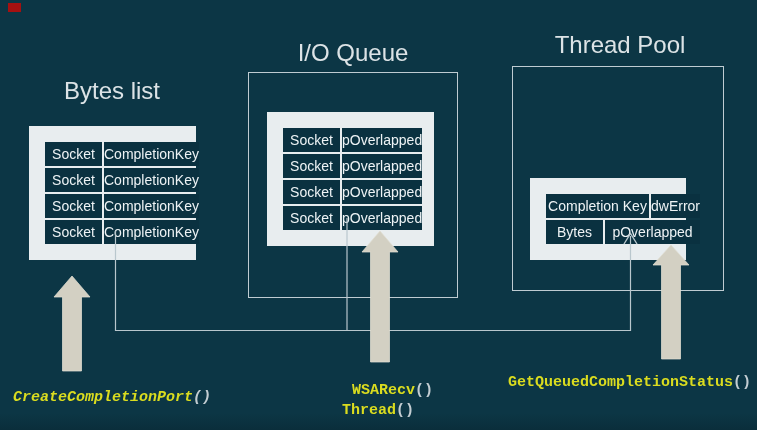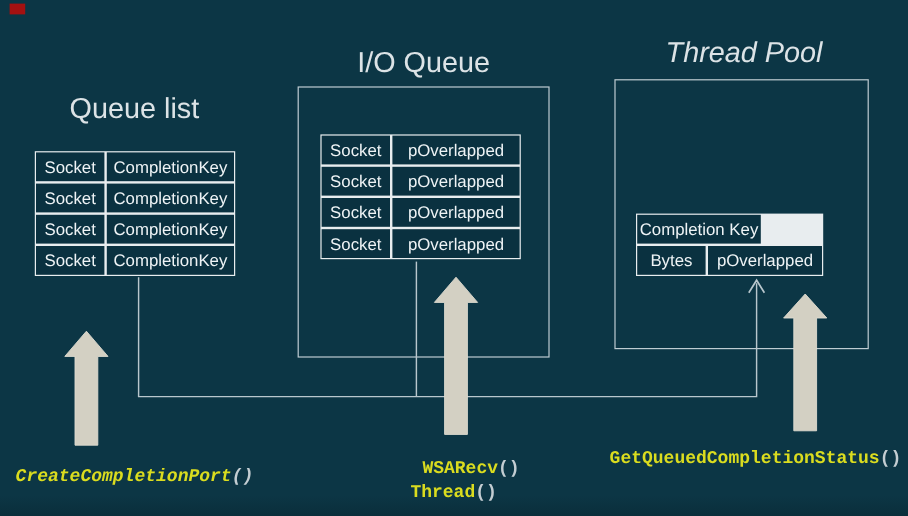--- a/index.html
+++ b/index.html
@@ -13,28 +13,28 @@
   .red-marker{
     position:absolute;left:8px;top:3px;width:13px;height:9px;
     background:#a41111;
   }
   .diagram-title{
     position:absolute;color:#dce3e6;font-size:24px;line-height:1.1;
     text-align:center;white-space:nowrap;
   }
   .title-device{left:29px;top:78px;width:166px;}
   .title-io{left:248px;top:40px;width:210px;}
-  .title-thread{left:514px;top:32px;width:212px;font-style:italic;}
+  .title-thread{left:514px;top:32px;width:212px;}
   .outline-box{
     position:absolute;border:1px solid #bfccd2;box-sizing:border-box;
   }
   .io-box{left:248px;top:72px;width:210px;height:226px;}
   .thread-box{left:512px;top:66px;width:212px;height:225px;}
   .grid-table{
-    position:absolute;background:#e8edef;display:grid;gap:2px;padding:1px;
+    position:absolute;background:#e8edef;display:grid;gap:2px;padding:16px;
     box-sizing:border-box;
   }
   .grid-table .cell{
     background:#0a3140;color:#eef3f5;font-size:14px;
     display:flex;align-items:center;justify-content:center;
     height:24px;line-height:1;white-space:nowrap;
   }
   .device-table{left:29px;top:126px;width:167px;grid-template-columns:57px 1fr;}
   .io-table{left:267px;top:112px;width:167px;grid-template-columns:57px 1fr;}
   .thread-table{left:530px;top:178px;width:156px;grid-template-rows:24px 24px;}
@@ -55,21 +55,21 @@
   .fn-send{left:342px;top:402px;}
   .fn-get{left:508px;top:374px;}
 </style>
 </head>
 <body>
 
 <div class="stage">
 
   <div class="red-marker"></div>
 
-  <div class="diagram-title title-device">Queue list</div>
+  <div class="diagram-title title-device">Bytes list</div>
   <div class="diagram-title title-io">I/O Queue</div>
   <div class="diagram-title title-thread">Thread Pool</div>
 
   <div class="outline-box io-box"></div>
   <div class="outline-box thread-box"></div>
 
   <div class="grid-table device-table">
     <div class="cell">Socket</div>
     <div class="cell">CompletionKey</div>
     <div class="cell">Socket</div>
@@ -87,20 +87,21 @@
     <div class="cell">pOverlapped</div>
     <div class="cell">Socket</div>
     <div class="cell">pOverlapped</div>
     <div class="cell">Socket</div>
     <div class="cell">pOverlapped</div>
   </div>
 
   <div class="grid-table thread-table">
     <div class="t-row row-1">
       <div class="cell">Completion Key</div>
+      <div class="cell">dwError</div>
     </div>
     <div class="t-row row-2">
       <div class="cell">Bytes</div>
       <div class="cell">pOverlapped</div>
     </div>
   </div>
 
   <svg class="overlay" viewBox="0 0 757 430" xmlns="http://www.w3.org/2000/svg">
     <path d="M115.5 231 V330.5 H630.5 V236" fill="none" stroke="#b9c7cd" stroke-width="1.2"></path>
     <path d="M347 218 V330" fill="none" stroke="#b9c7cd" stroke-width="1.2"></path>

